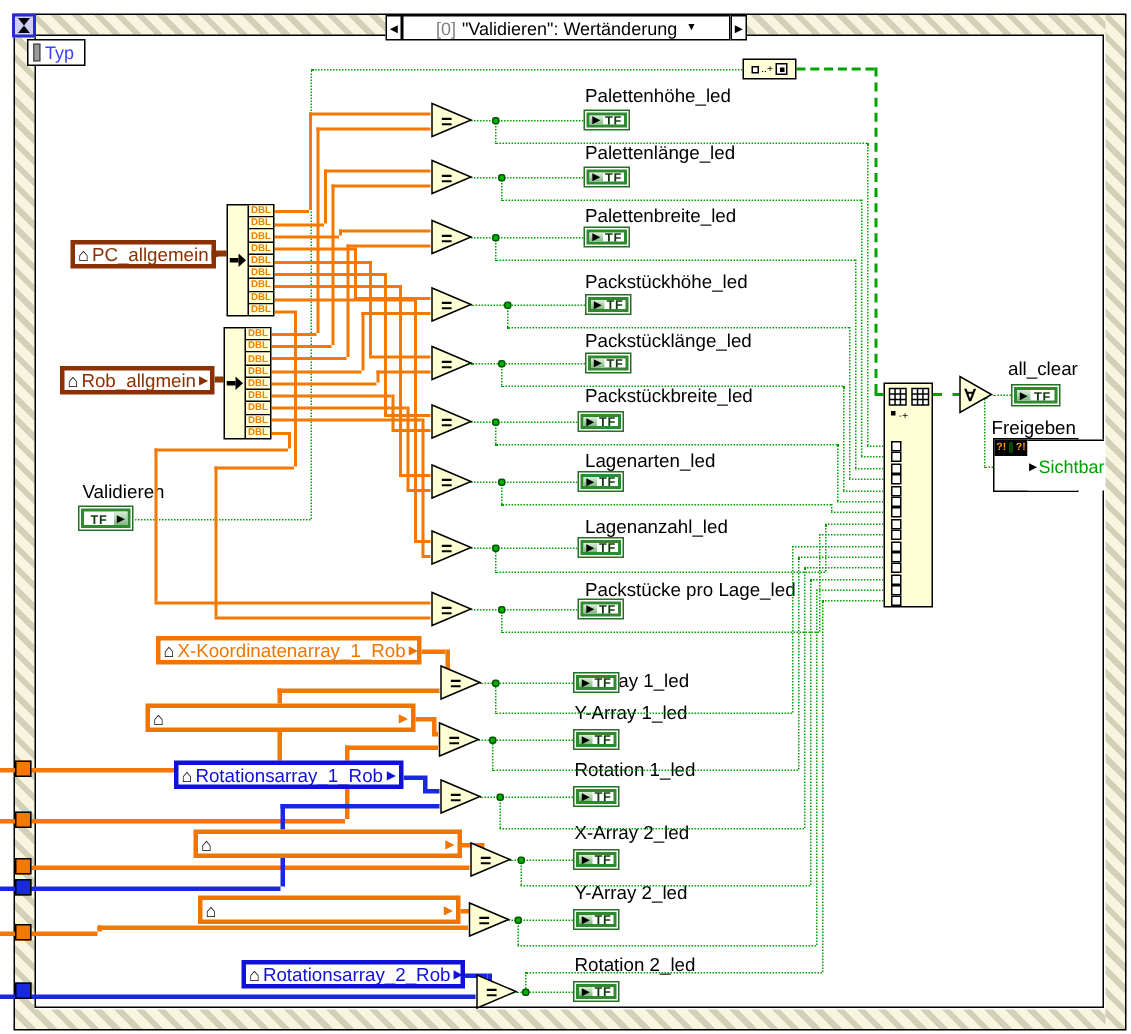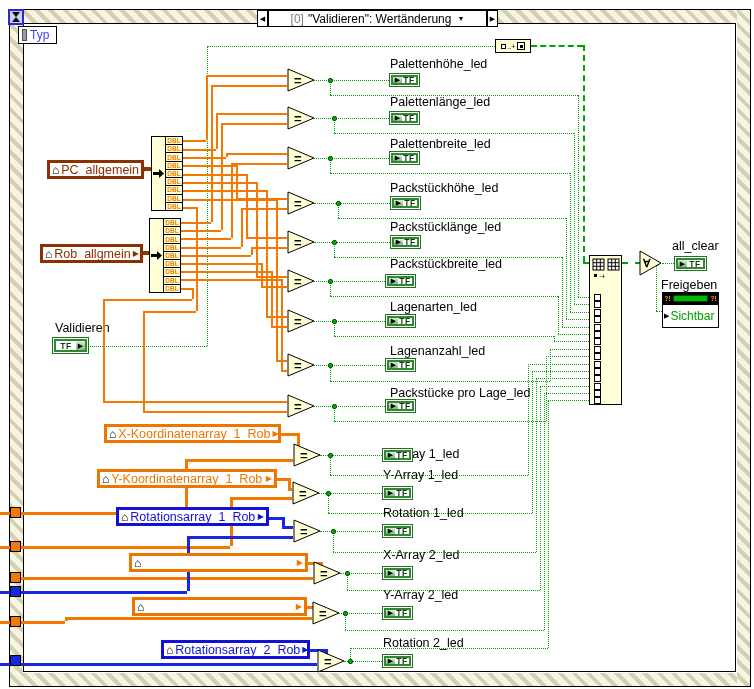--- a/index.html
+++ b/index.html
@@ -17,21 +17,21 @@
   .tftext{flex:1;display:flex;align-items:center;justify-content:center;font-weight:bold;font-size:8.5px;color:#123A12;letter-spacing:.5px}
   .ctrl{position:absolute;z-index:8;background:#fff;display:flex;align-items:center;font-size:12.5px;padding:0 2px;gap:2px;white-space:nowrap}
   .ctrl .house{font-weight:900;font-size:12px;color:#000}
   .ctrl .arr{font-size:8px;margin-left:auto}
   .unb{position:absolute;z-index:8;background:#FFFFD8;border:1px solid #000;display:flex}
   .unbL{width:13px;display:flex;align-items:center;justify-content:center}
   .unbC{flex:1;display:flex;flex-direction:column;border-left:1px solid #000}
   .cell{flex:1;border-bottom:1px solid #000;display:flex;align-items:center;justify-content:center;font-size:6.5px;font-weight:bold;color:#F08000;background:#FFFFD8}
   .cell:last-child{border-bottom:none}
   .selpart{position:absolute;z-index:10;border:1px solid #000;background:#fff;display:flex;align-items:center;justify-content:center;font-size:12px}
-  .propnode{position:absolute;z-index:8;border:1px solid #000;background:#fff;width:57px;height:36px;display:flex;flex-direction:column}
+  .propnode{position:absolute;z-index:8;border:1px solid #000;background:#fff;width:57px;height:36px;display:flex;flex-direction:row}
   .proptop{height:11px;background:#000;display:flex;align-items:center}
   .proptop .q{color:#FFA000;font-size:7px;font-weight:bold;width:9px;text-align:center}
   .propbar{flex:1;height:7px;background:#00B800;border:1px solid #004400;margin:0 1px}
   .propbot{flex:1;display:flex;align-items:center;border-top:1px solid #000;background:#fff}
   .propbot .pa{font-size:7px;color:#000;margin:0 1px}
   .propbot .pn{font-size:12px;color:#00A000}
   .sq{position:absolute;width:7px;height:7px;background:#fff;border:1px solid #000}
   .tun{position:absolute;width:11px;height:11px;border:1px solid #000;z-index:9}
 </style>
 </head>
@@ -532,21 +532,20 @@
       <span>Rob_allgmein</span>
       <span class="arr">▶</span>
     </div>
     <div class="ctrl" style="left: 104px; top: 424px; width: 177px; height: 19px; border: 3px solid rgb(238, 118, 0); color: rgb(238, 118, 0);">
       <span class="house">⌂</span>
       <span>X-Koordinatenarray_1_Rob</span>
       <span class="arr">▶</span>
     </div>
     <div class="ctrl" style="left: 97px; top: 469px; width: 180px; height: 19px; border: 3px solid rgb(238, 118, 0); color: rgb(238, 118, 0);">
       <span class="house">⌂</span>
-      <span>Y-Koordinatenarray_1_Rob</span>
       <span class="arr">▶</span>
     </div>
     <div class="ctrl" style="left: 116px; top: 507px; width: 153px; height: 19px; border: 3px solid rgb(16, 16, 216); color: rgb(16, 16, 216);">
       <span class="house">⌂</span>
       <span>Rotationsarray_1_Rob</span>
       <span class="arr">▶</span>
     </div>
     <div class="ctrl" style="left: 129px; top: 553px; width: 179px; height: 19px; border: 3px solid rgb(238, 118, 0); color: rgb(238, 118, 0);">
       <span class="house">⌂</span>
       <span class="arr">▶</span>

